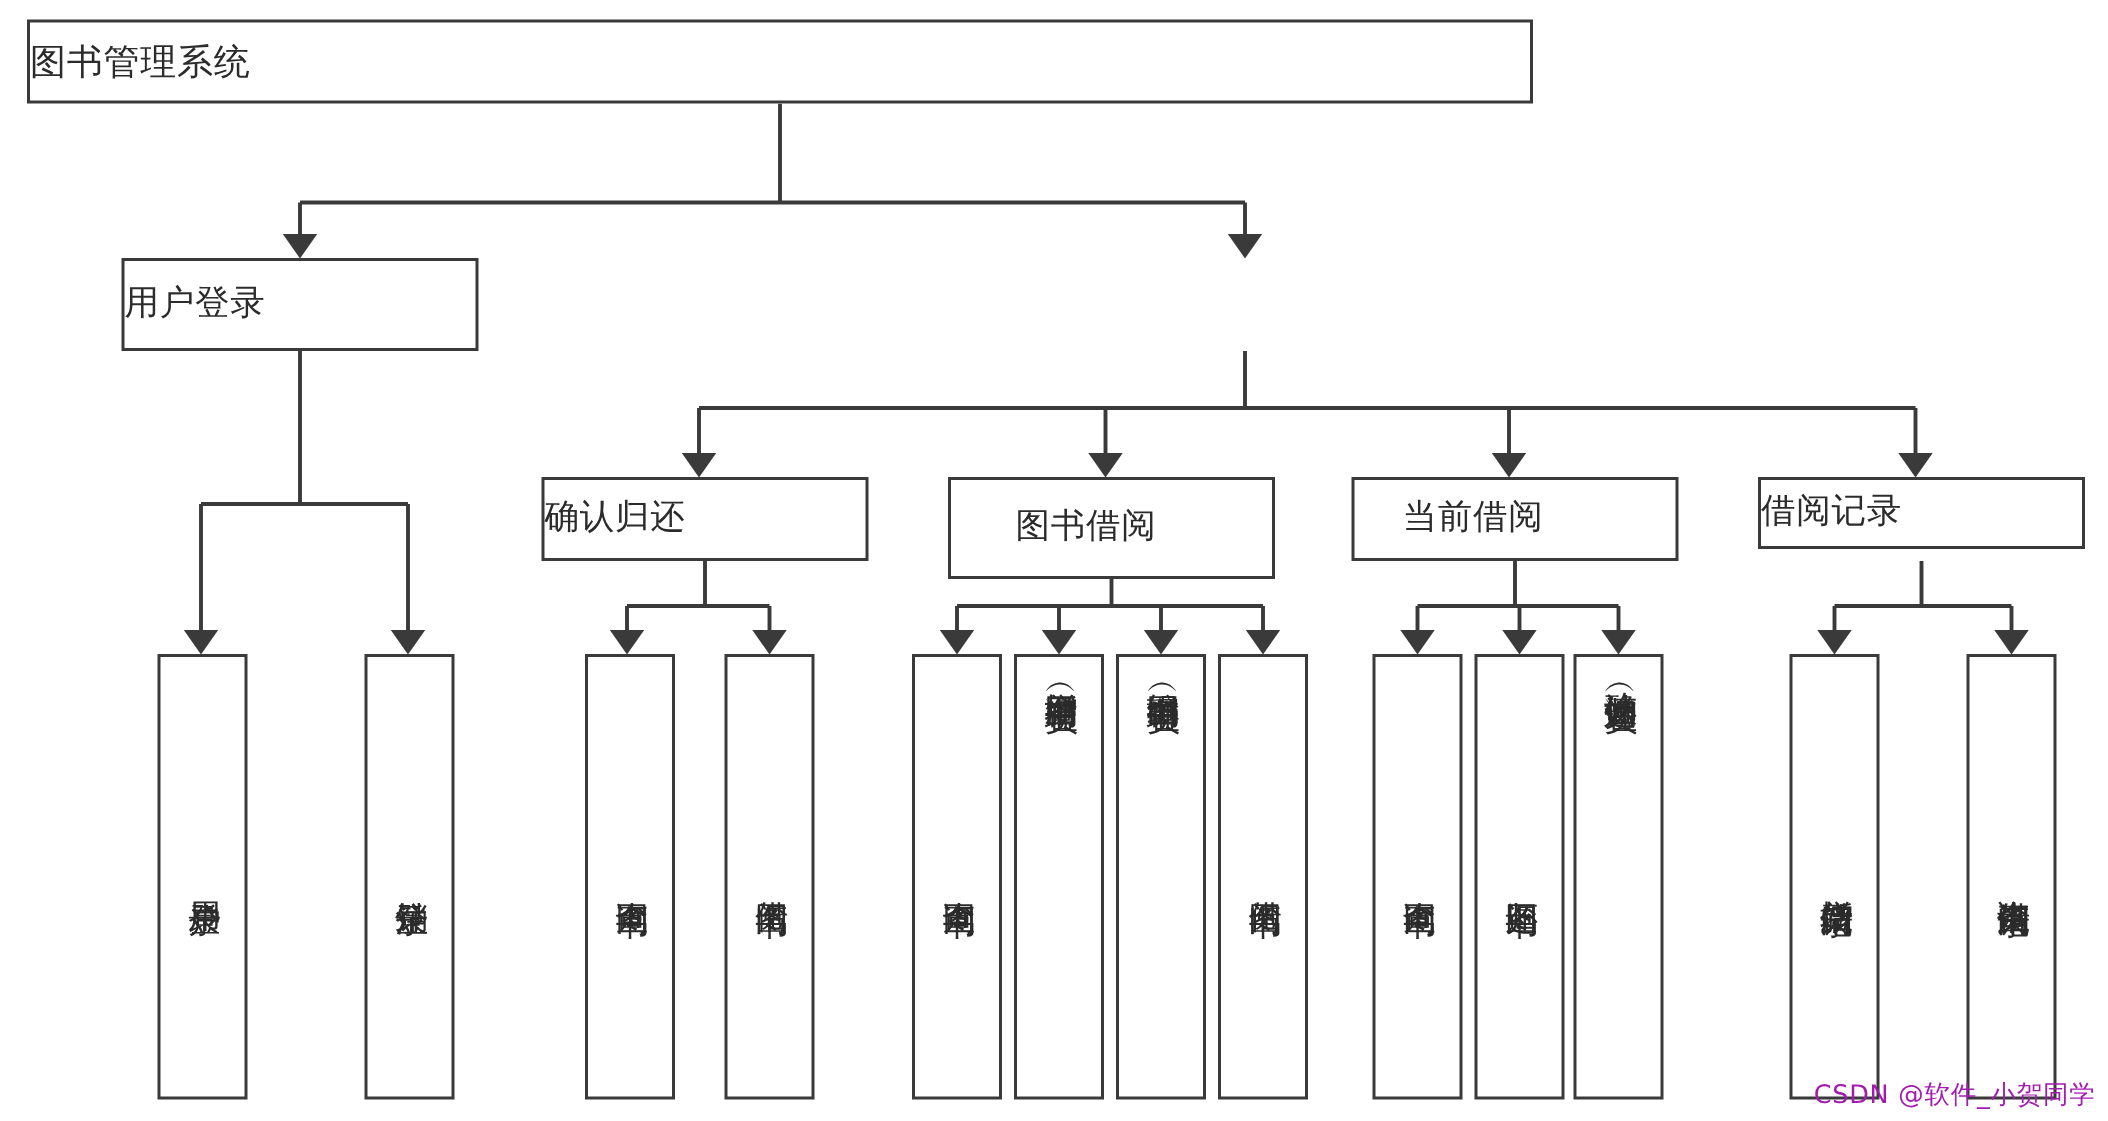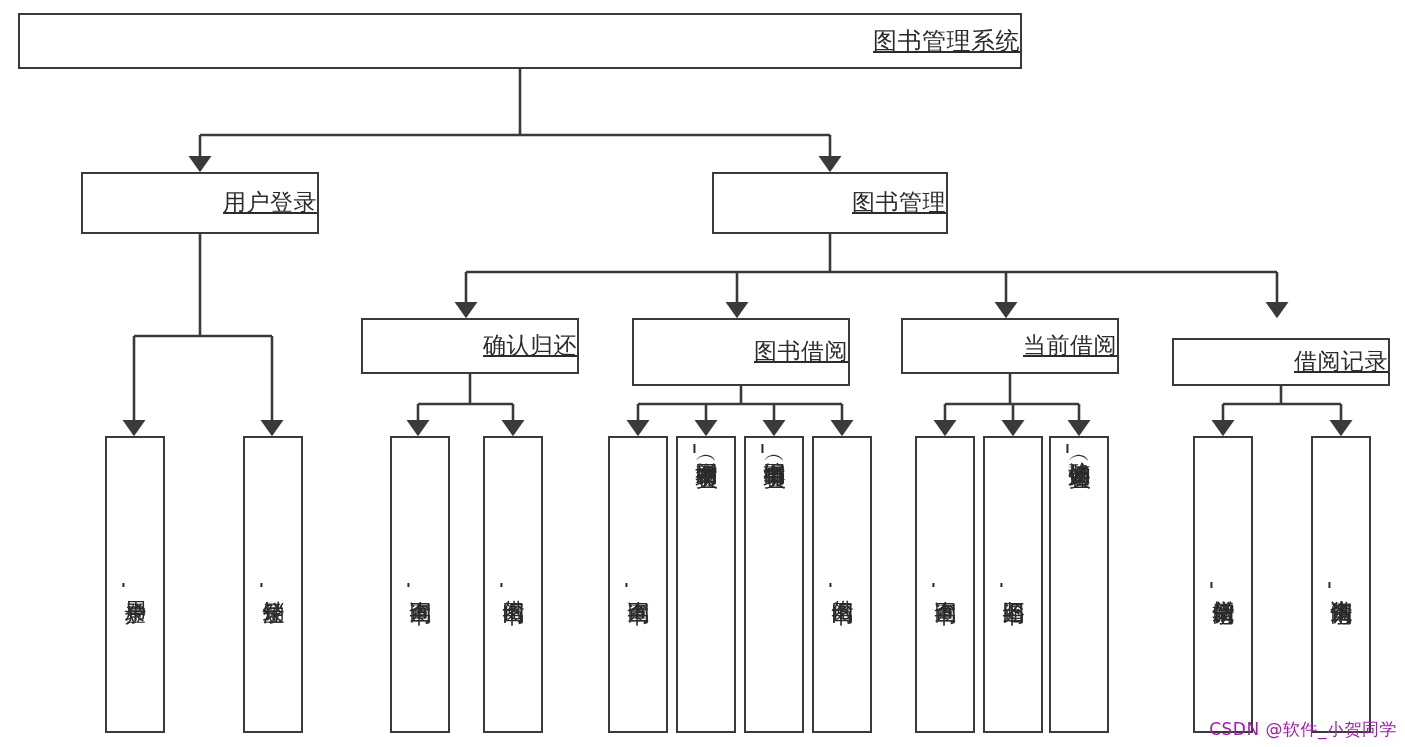--- a/index.html
+++ b/index.html
@@ -26,23 +26,22 @@
     height: 747px;
     pointer-events: none;
   }
   .node {
     position: absolute;
     box-sizing: border-box;
     background: #ffffff;
     border: 2px solid #0ea5e9;
     display: flex;
     align-items: center;
-    justify-content: flex-end;
+    justify-content: flex-start;
     color: #2b2b2b;
-    text-decoration: underline;
   }
   .node .label {
     display: block;
     text-align: center;
     line-height: 1.18;
   }
   
   .node.horiz .label {
     font-size: 23px;
     letter-spacing: 0.5px;
@@ -136,34 +135,31 @@
     </g>
   </svg>
 
   <div class="node horiz root" style="left: 18px; top: 13px; width: 1004px; height: 56px; border-color: rgb(58, 58, 58); background: rgb(255, 255, 255); color: rgb(43, 43, 43);">
     <span class="label">图书管理系统</span>
   </div>
 
   <div class="node horiz" style="left: 81px; top: 172px; width: 238px; height: 62px; border-color: rgb(58, 58, 58); background: rgb(255, 255, 255); color: rgb(43, 43, 43);">
     <span class="label">用户登录</span>
   </div>
-  <div class="node horiz" style="left: 712px; top: 172px; width: 236px; height: 62px; border-color: rgb(58, 58, 58); background: rgb(255, 255, 255); color: rgb(43, 43, 43);">
-    <span class="label">图书管理</span>
-  </div>
 
   <div class="node horiz" style="left: 361px; top: 318px; width: 218px; height: 56px; border-color: rgb(58, 58, 58); background: rgb(255, 255, 255); color: rgb(43, 43, 43);">
     <span class="label">确认归还</span>
   </div>
   <div class="node horiz" style="left: 632px; top: 318px; width: 218px; height: 68px; border-color: rgb(58, 58, 58); background: rgb(255, 255, 255); color: rgb(43, 43, 43); padding-left: 43px;">
     <span class="label">图书借阅</span>
   </div>
   <div class="node horiz" style="left: 901px; top: 318px; width: 218px; height: 56px; border-color: rgb(58, 58, 58); background: rgb(255, 255, 255); color: rgb(43, 43, 43); padding-left: 32px;">
     <span class="label">当前借阅</span>
   </div>
-  <div class="node horiz" style="left: 1172px; top: 318px; width: 218px; height: 48px; border-color: rgb(58, 58, 58); background: rgb(255, 255, 255); color: rgb(43, 43, 43); margin-top: 20px;">
+  <div class="node horiz" style="left: 1172px; top: 318px; width: 218px; height: 48px; border-color: rgb(58, 58, 58); background: rgb(255, 255, 255); color: rgb(43, 43, 43);">
     <span class="label">借阅记录</span>
   </div>
 
   <div class="node vert centered" style="left: 105px; top: 436px; width: 60px; height: 297px; border-color: rgb(58, 58, 58); background: rgb(255, 255, 255); color: rgb(43, 43, 43);">
     <span class="label">用户登录</span>
   </div>
   <div class="node vert centered" style="left: 243px; top: 436px; width: 60px; height: 297px; border-color: rgb(58, 58, 58); background: rgb(255, 255, 255); color: rgb(43, 43, 43);">
     <span class="label">注销登录</span>
   </div>
   <div class="node vert centered" style="left: 390px; top: 436px; width: 60px; height: 297px; border-color: rgb(58, 58, 58); background: rgb(255, 255, 255); color: rgb(43, 43, 43);">

